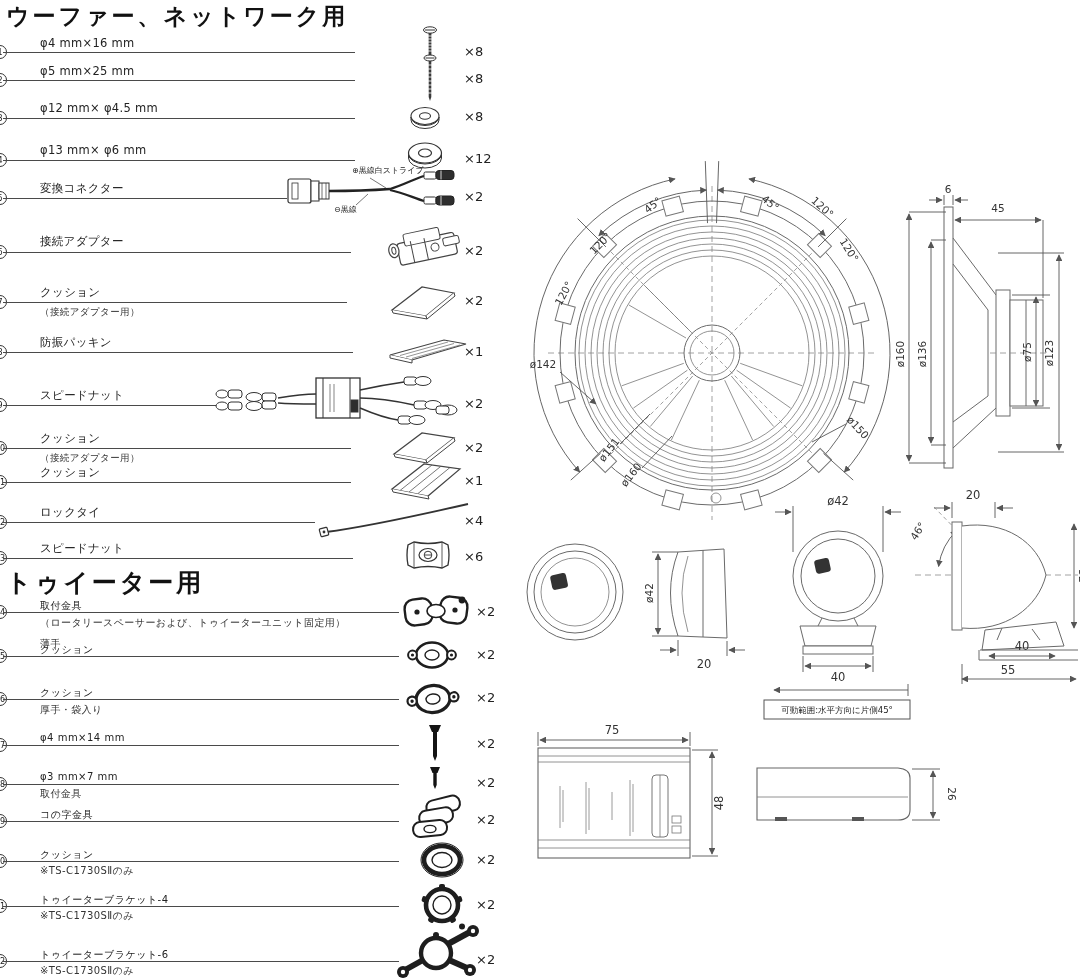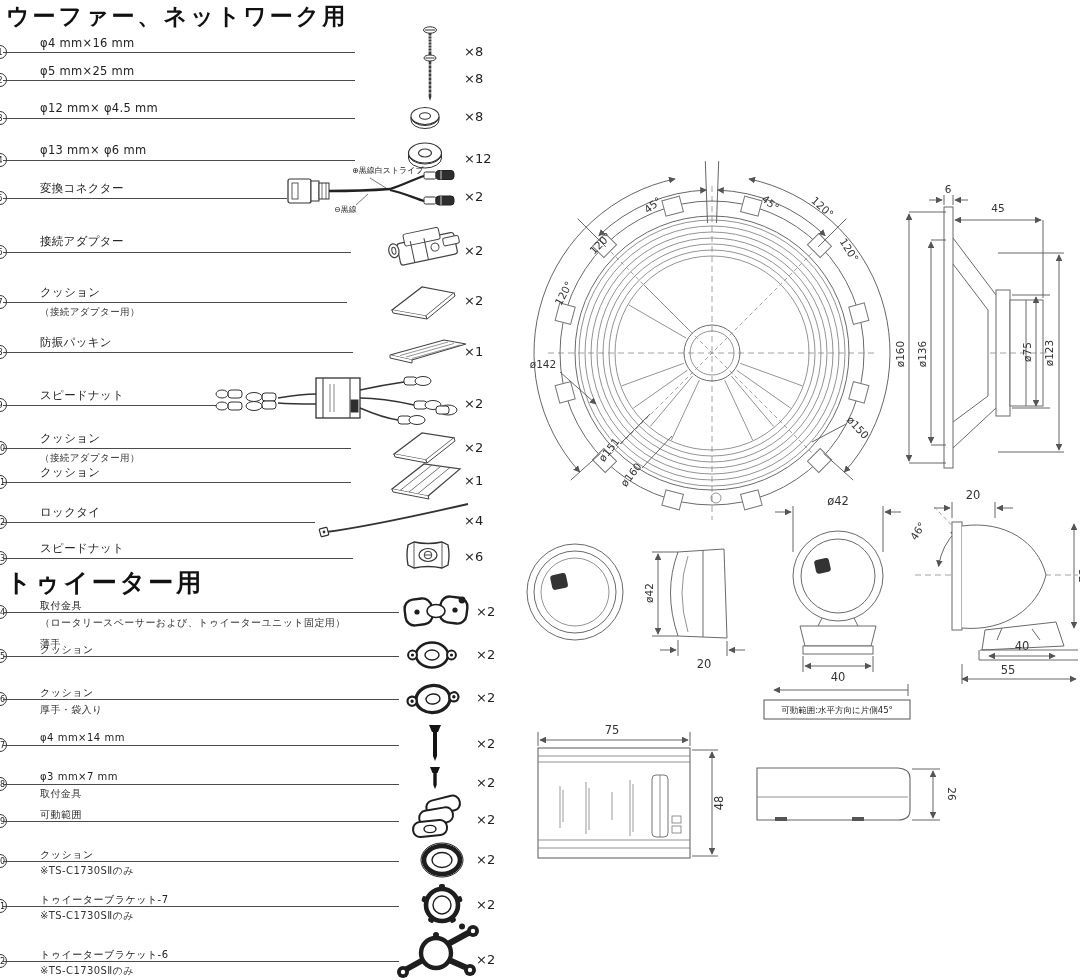--- a/index.html
+++ b/index.html
@@ -302,21 +302,21 @@
   <span class="plb sm" style="top:771px;">φ3 mm×7 mm</span>
   <span class="psb sm" style="top:787px;">取付金具</span>
   <div class="rule" style="top:784px;width:396px;"></div>
   <span class="qty" style="left:476px;top:775px;">×2</span>
   <svg class="abs" style="left:428px;top:766px;" width="14" height="26" viewBox="0 0 14 26">
     <path d="M2,1 h10 l-2.5,6 h-5 Z" fill="#141414"></path>
     <path d="M5.3,7 h3.4 v12 l-1.7,4 -1.7,-4 Z" fill="#141414"></path>
   </svg>
 
   <span class="badge" style="top:814px;">19</span>
-  <span class="plb sm" style="top:808px;">可動範囲</span>
+  <span class="plb sm" style="top:808px;">コの字金具</span>
   <div class="rule" style="top:821px;width:396px;"></div>
   <span class="qty" style="left:476px;top:812px;">×2</span>
   <svg class="abs" style="left:410px;top:796px;" width="60" height="46" viewBox="0 0 60 46">
     <g stroke="#1e1e1e" stroke-width="2" fill="#fff">
       <rect x="16" y="2" width="34" height="15" rx="7" transform="rotate(-14 33 9)"></rect>
       <rect x="9" y="13" width="34" height="15" rx="7" transform="rotate(-10 26 20)"></rect>
       <rect x="3" y="25" width="34" height="15" rx="7" transform="rotate(-6 20 32)"></rect>
       <ellipse cx="20" cy="33" rx="6" ry="3.6" stroke-width="1.4"></ellipse>
     </g>
   </svg>
@@ -326,21 +326,21 @@
   <span class="psb sm" style="top:864px;">※TS-C1730SⅡのみ</span>
   <div class="rule" style="top:861px;width:396px;"></div>
   <span class="qty" style="left:476px;top:852px;">×2</span>
   <svg class="abs" style="left:418px;top:840px;" width="48" height="40" viewBox="0 0 48 40">
     <ellipse cx="24" cy="20" rx="21" ry="17" fill="none" stroke="#1e1e1e" stroke-width="1"></ellipse>
     <ellipse cx="24" cy="20" rx="18" ry="14" fill="none" stroke="#1e1e1e" stroke-width="4.6"></ellipse>
     <ellipse cx="24" cy="20" rx="10" ry="7.5" fill="none" stroke="#1e1e1e" stroke-width="1.4"></ellipse>
   </svg>
 
   <span class="badge" style="top:899px;">21</span>
-  <span class="plb sm" style="top:893px;">トゥイーターブラケット-7</span>
+  <span class="plb sm" style="top:893px;">トゥイーターブラケット-4</span>
   <span class="psb sm" style="top:909px;">※TS-C1730SⅡのみ</span>
   <div class="rule" style="top:906px;width:396px;"></div>
   <span class="qty" style="left:476px;top:897px;">×2</span>
   <svg class="abs" style="left:418px;top:884px;" width="48" height="42" viewBox="0 0 48 42">
     <circle cx="24" cy="21" r="16" fill="none" stroke="#1e1e1e" stroke-width="4.6"></circle>
     <circle cx="24" cy="21" r="9" fill="none" stroke="#1e1e1e" stroke-width="1.4"></circle>
     <g fill="#1e1e1e">
       <rect x="21" y="0" width="6" height="7" rx="2"></rect>
       <rect x="21" y="0" width="6" height="7" rx="2" transform="rotate(72 24 21)"></rect>
       <rect x="21" y="0" width="6" height="7" rx="2" transform="rotate(144 24 21)"></rect>

